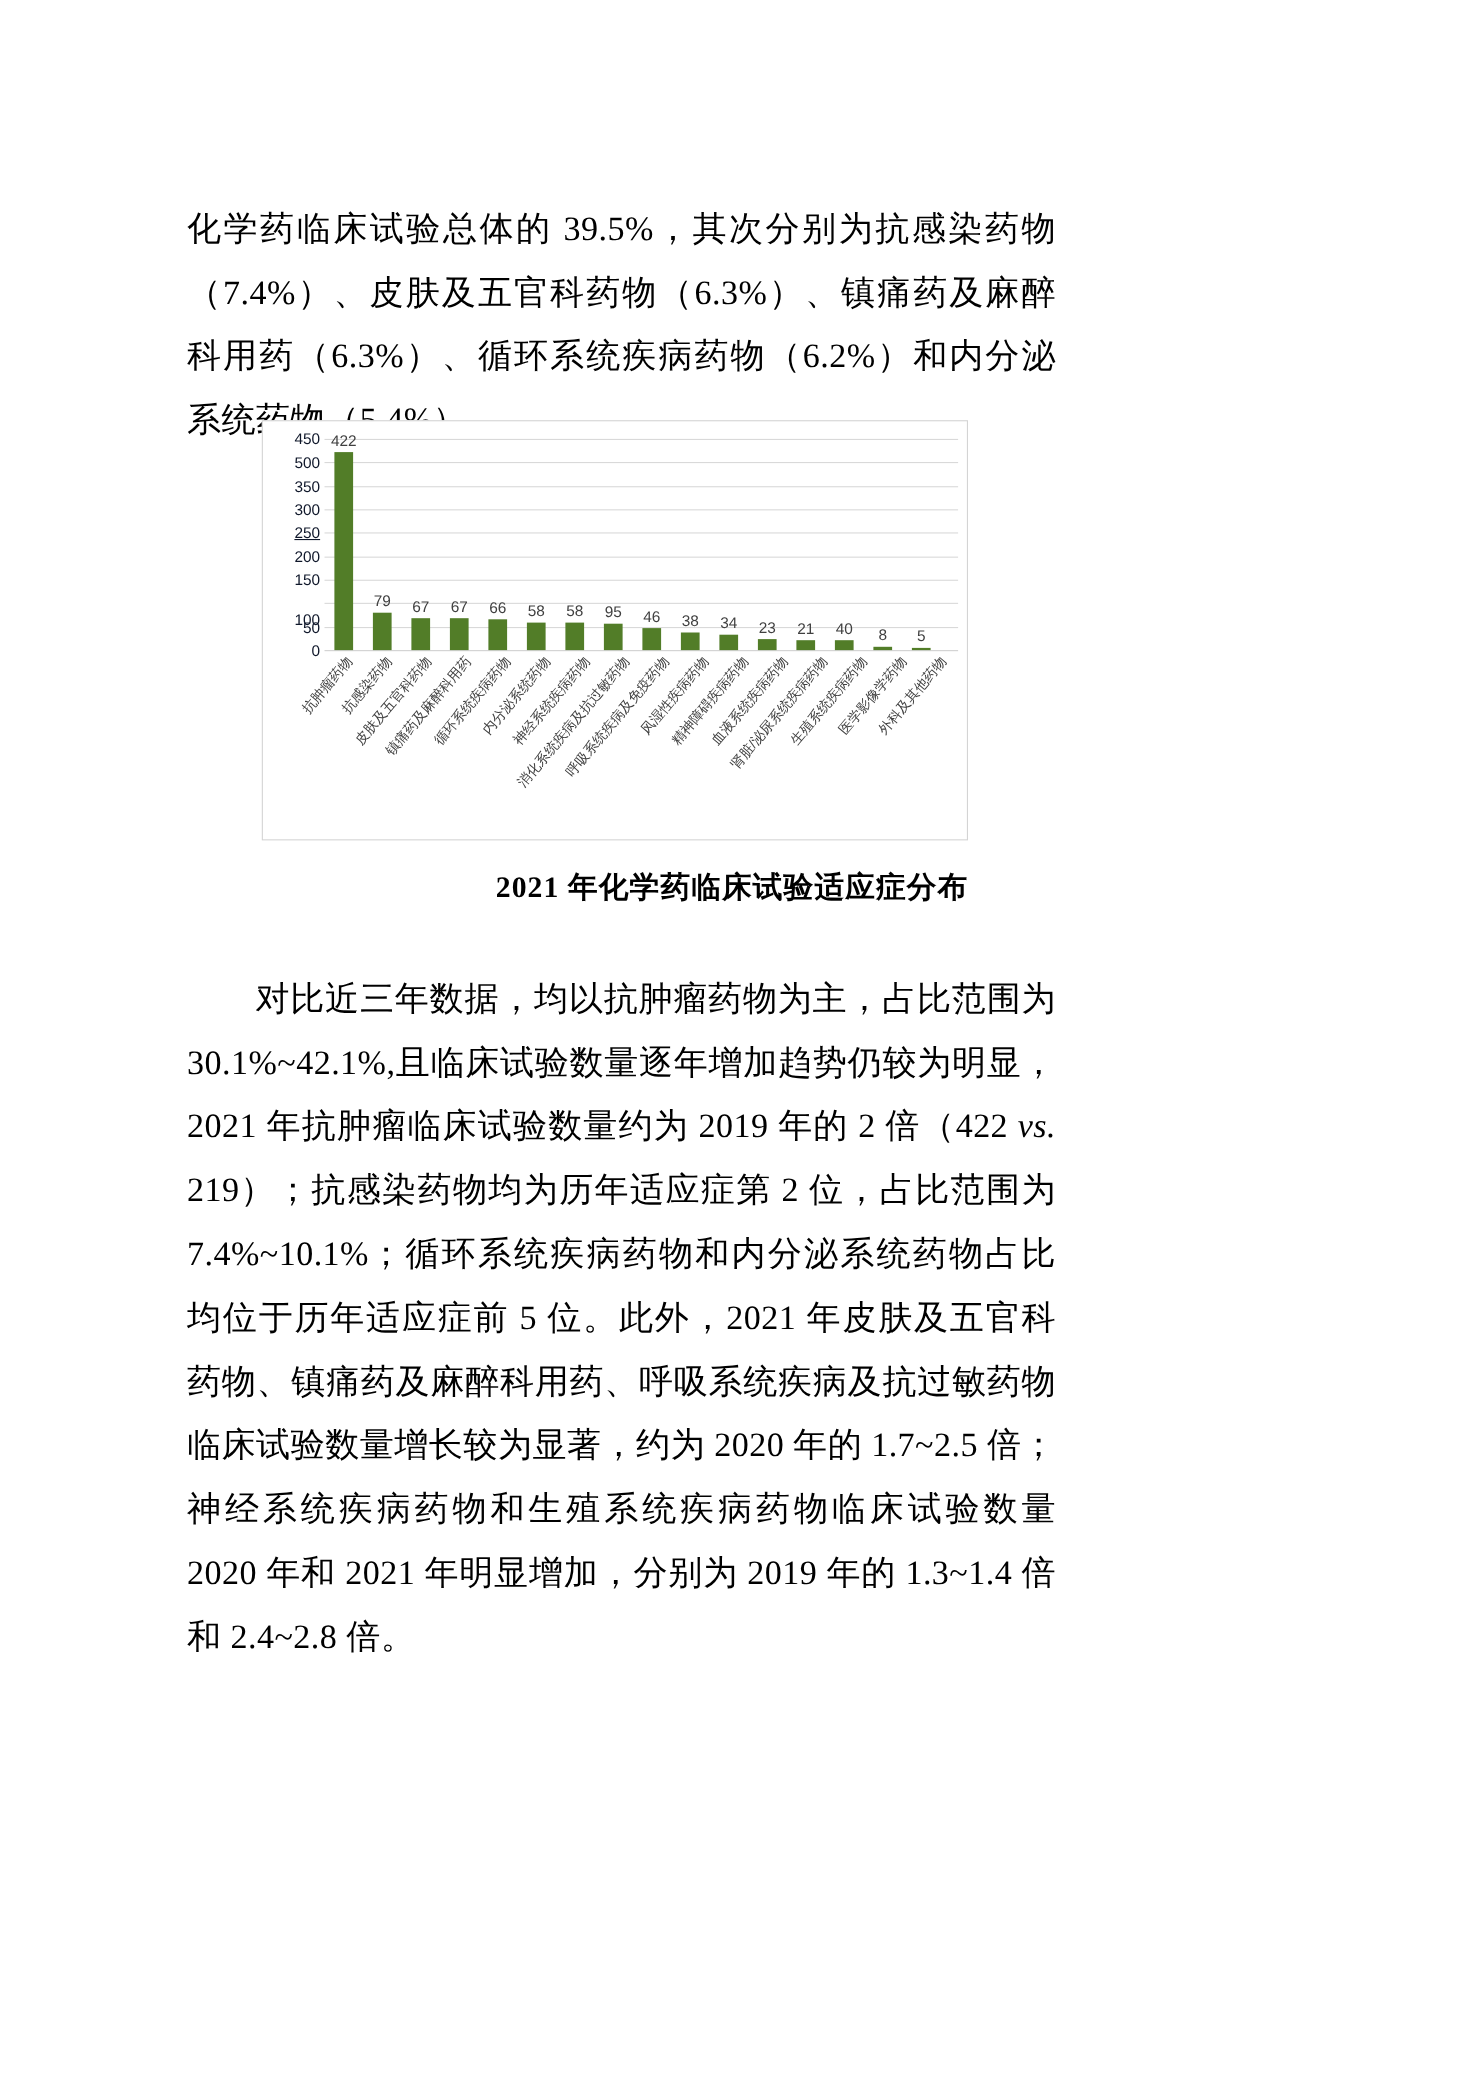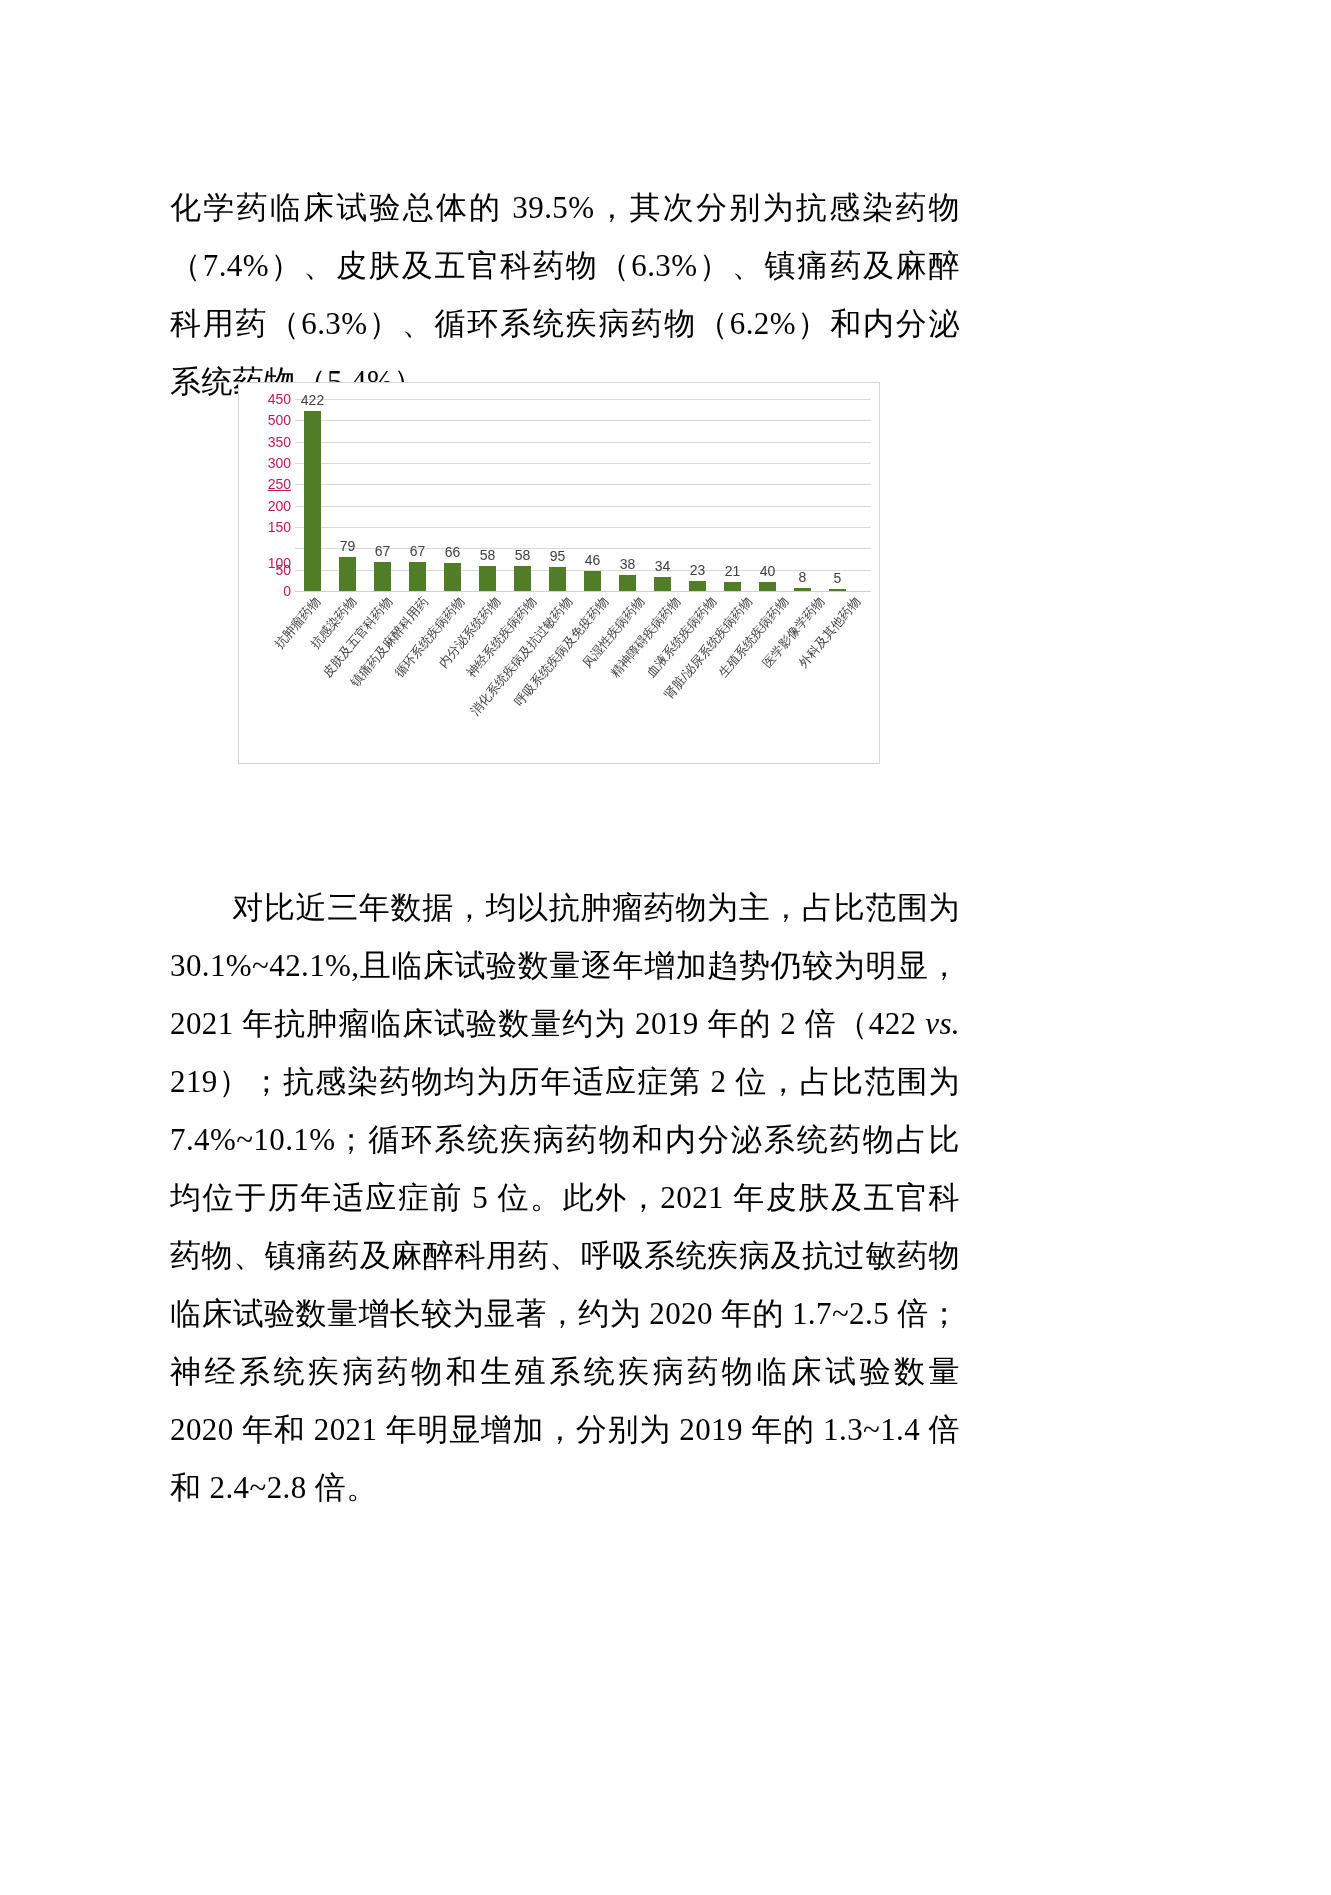--- a/index.html
+++ b/index.html
@@ -83,21 +83,21 @@
     width: 44px;
     height: 192px;
   }
   .y-tick {
     position: absolute;
     right: 0;
     width: 44px;
     text-align: right;
     font-family: "Liberation Sans", "DejaVu Sans", sans-serif;
     font-size: 14px;
-    color: #be185d;
+    color: #0f172a;
     transform: translateY(-50%);
     white-space: nowrap;
   }
 
   
   .plot {
     position: absolute;
     left: 56px;
     top: 16px;
     right: 8px;
@@ -346,19 +346,20 @@
           <div class="cat-slot">
             <div class="cat-label">医学影像学药物</div>
           </div>
           <div class="cat-slot">
             <div class="cat-label">外科及其他药物</div>
           </div>
         </div>
     </div>
   </div>
 
+  <div id="caption">2021 年化学药临床试验适应症分布</div>
 
   <p class="para" id="para-bottom">
     <span class="indent"></span><span>对比近三年数据，均以抗肿瘤药物为主，占比范围为 30.1%~42.1%,且临床试验数量逐年增加趋势仍较为明显，2021 年抗肿瘤临床试验数量约为 2019 年的 2 倍（422 </span><span class="italic-vs">vs.</span><span> 219）；抗感染药物均为历年适应症第 2 位，占比范围为 7.4%~10.1%；循环系统疾病药物和内分泌系统药物占比均位于历年适应症前 5 位。此外，2021 年皮肤及五官科药物、镇痛药及麻醉科用药、呼吸系统疾病及抗过敏药物临床试验数量增长较为显著，约为 2020 年的 1.7~2.5 倍；神经系统疾病药物和生殖系统疾病药物临床试验数量 2020 年和 2021 年明显增加，分别为 2019 年的 1.3~1.4 倍和 2.4~2.8 倍。</span>
   </p>
 
 
 </div>
 
 </body></html>

